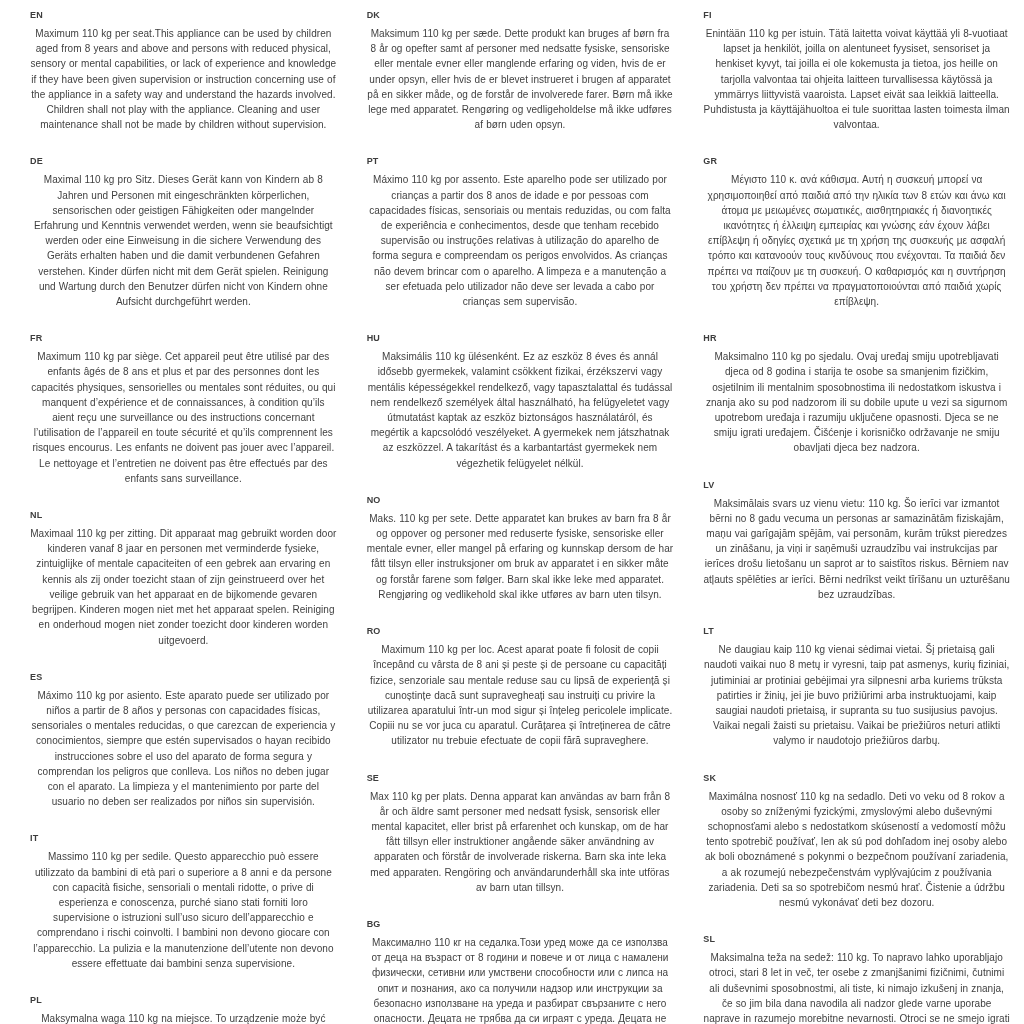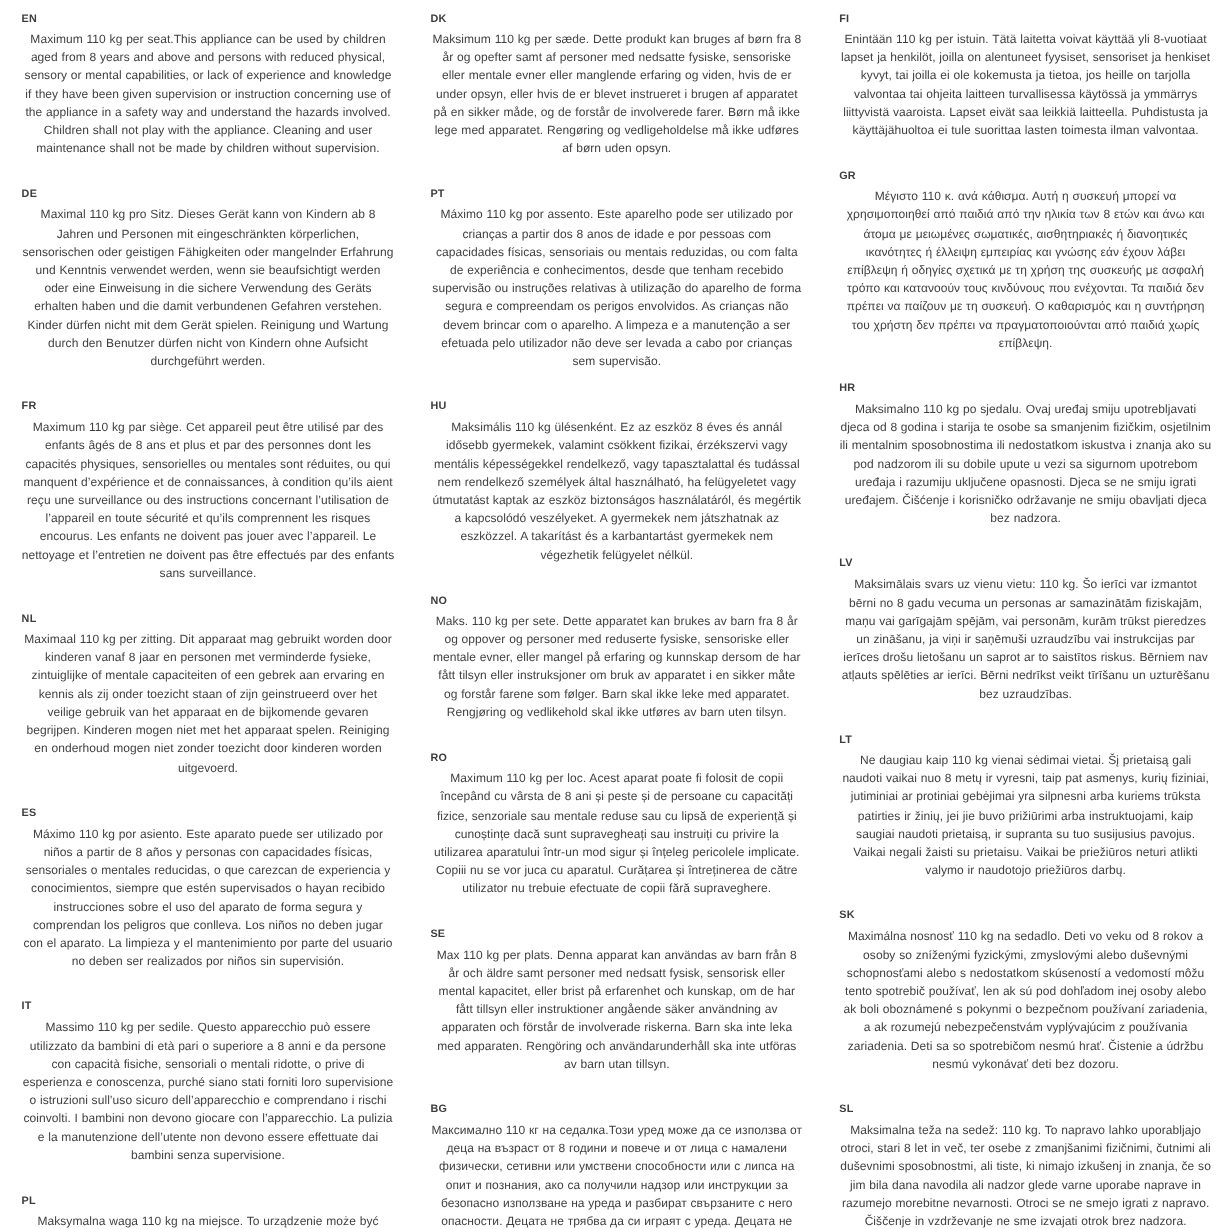--- a/index.html
+++ b/index.html
@@ -5,21 +5,21 @@
   html, body {
     margin: 0;
     padding: 0;
     background: #ffffff;
   }
   .page {
     width: 1024px;
     height: 1024px;
     box-sizing: border-box;
     background: #ffffff;
-    padding: 10px 14px 10px 18px;
+    padding: 10px 14px 10px 30px;
     overflow: hidden;
     font-family: "Liberation Sans", sans-serif;
     color: #3d3d3d;
   }
   .doc-grid {
     display: grid;
     grid-template-columns: 1fr 1fr 1fr;
     column-gap: 30px;
   }
   .doc-column {

